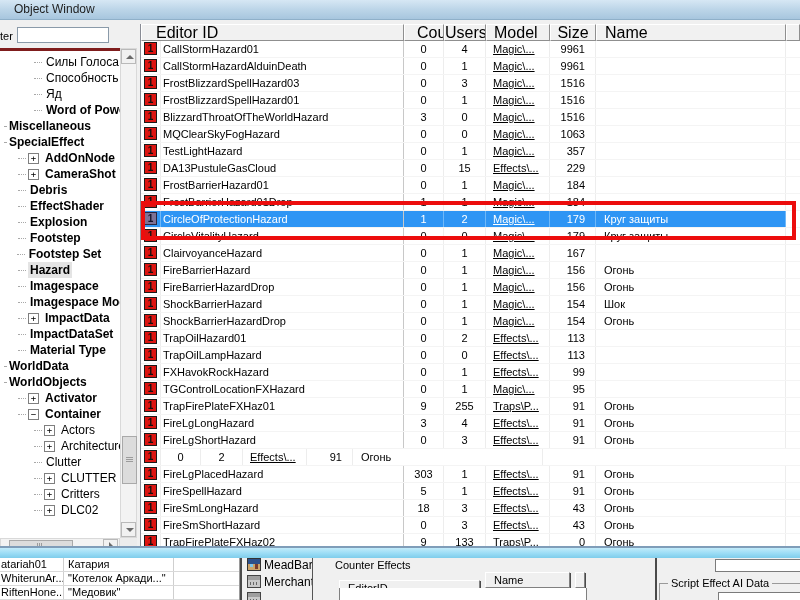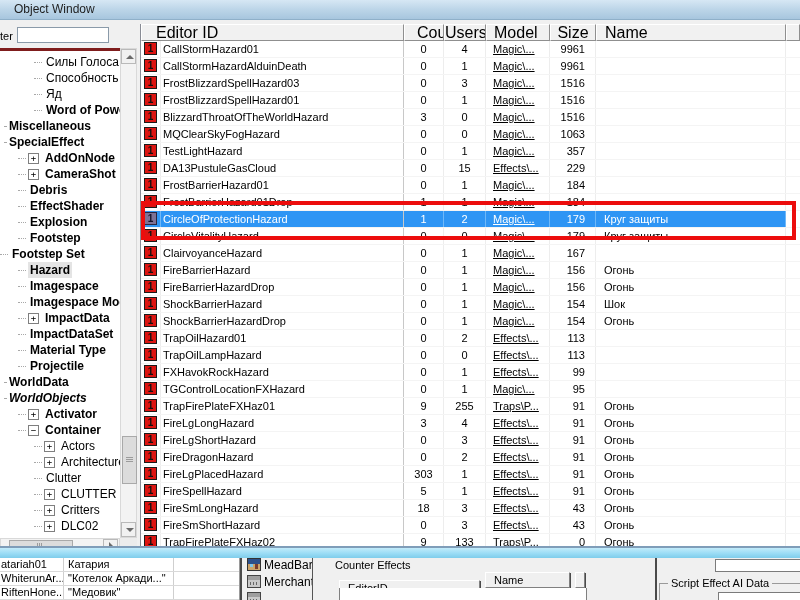--- a/index.html
+++ b/index.html
@@ -150,21 +150,21 @@
       </div>
       <div class="titem" style="padding-left: 18px;">
         <span class="tlabel b">EffectShader</span>
       </div>
       <div class="titem" style="padding-left: 18px;">
         <span class="tlabel b">Explosion</span>
       </div>
       <div class="titem" style="padding-left: 18px;">
         <span class="tlabel b">Footstep</span>
       </div>
-      <div class="titem" style="">
+      <div class="titem" style=" justify-content: center;">
         <span class="tlabel b">Footstep Set</span>
       </div>
       <div class="titem sel" style="padding-left: 18px;">
         <span class="tlabel b">Hazard</span>
       </div>
       <div class="titem" style="padding-left: 18px;">
         <span class="tlabel b">Imagespace</span>
       </div>
       <div class="titem" style="padding-left: 18px;">
         <span class="tlabel b">Imagespace Mod</span>
@@ -172,27 +172,24 @@
       <div class="titem" style="padding-left: 18px;">
         <span class="pmbox">+</span>
         <span class="tlabel b">ImpactData</span>
       </div>
       <div class="titem" style="padding-left: 18px;">
         <span class="tlabel b">ImpactDataSet</span>
       </div>
       <div class="titem" style="padding-left: 18px;">
         <span class="tlabel b">Material Type</span>
       </div>
-      <div class="titem" style="padding-left: 18px;">
-        <span class="tlabel b">Projectile</span>
-      </div>
       <div class="titem root" style="padding-left: 4px;">
         <span class="tlabel b">WorldData</span>
       </div>
-      <div class="titem root" style="padding-left: 4px; font-style: italic;">
+      <div class="titem root" style="padding-left: 4px;">
         <span class="tlabel b">WorldObjects</span>
       </div>
       <div class="titem" style="padding-left: 18px;">
         <span class="pmbox">+</span>
         <span class="tlabel b">Activator</span>
       </div>
       <div class="titem" style="padding-left: 18px;">
         <span class="pmbox">−</span>
         <span class="tlabel b">Container</span>
       </div>
@@ -534,21 +531,20 @@
           <div class="cusers">3</div>
           <div class="cmodel">Effects\...</div>
           <div class="csize">91</div>
           <div class="cname">Огонь</div>
           <div class="crest"></div>
         </div>
         <div class="lrow">
           <div class="icell">
             <div class="ricon">1</div>
           </div>
-          <div class="cid">FireDragonHazard</div>
           <div class="ccount">0</div>
           <div class="cusers">2</div>
           <div class="cmodel">Effects\...</div>
           <div class="csize">91</div>
           <div class="cname">Огонь</div>
           <div class="crest"></div>
         </div>
         <div class="lrow">
           <div class="icell">
             <div class="ricon">1</div>

